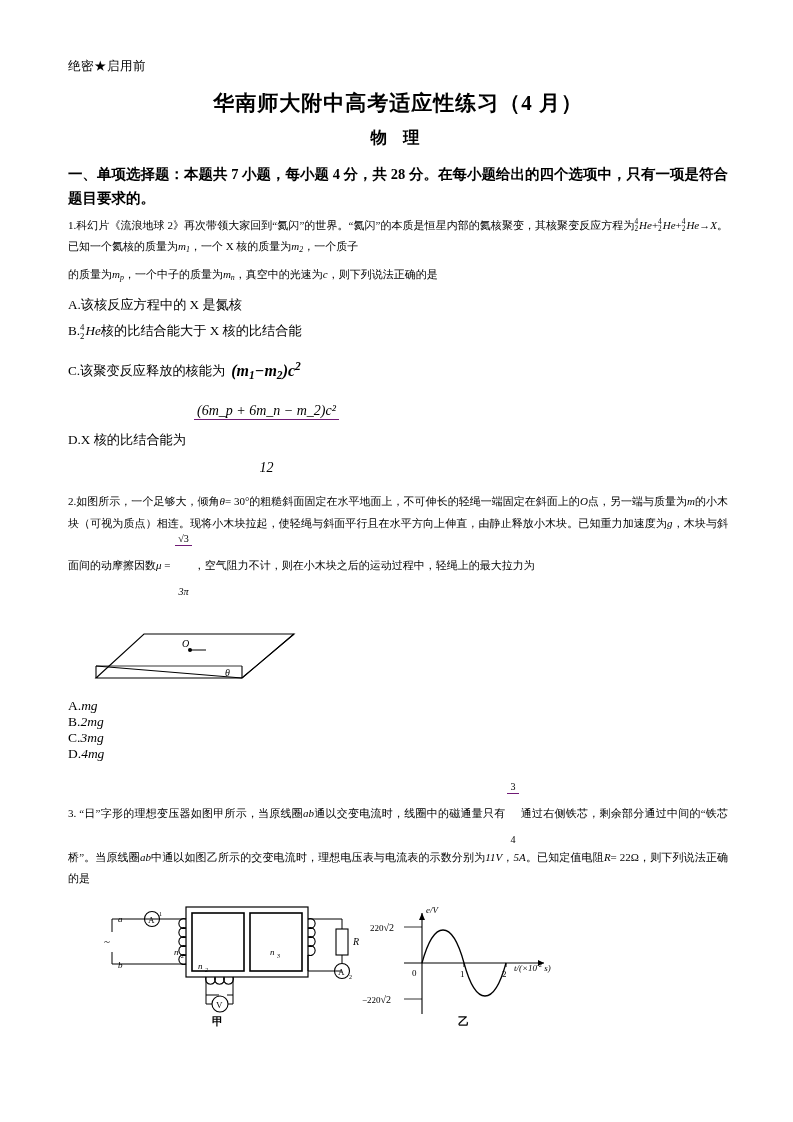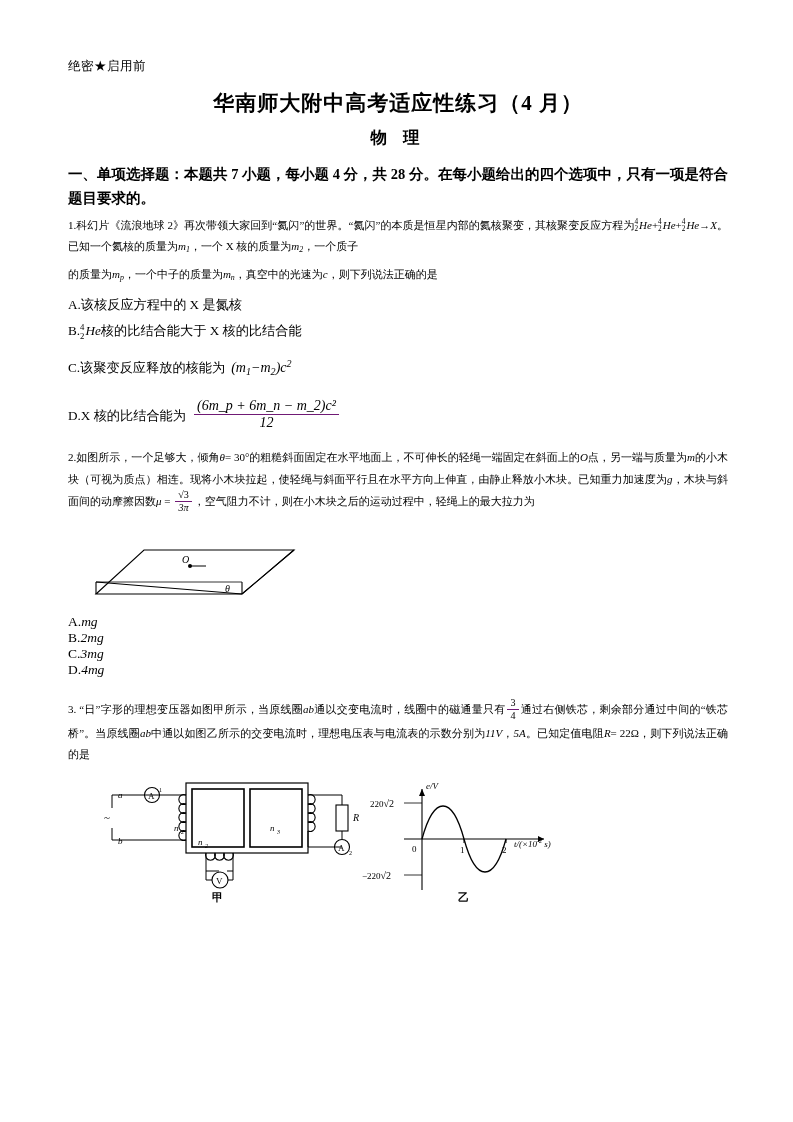--- a/index.html
+++ b/index.html
@@ -91,21 +91,21 @@
     flex-direction: column;
     align-items: center;
     vertical-align: middle;
     font-size: 0.92em;
     line-height: 1.15;
     margin: 0 2px;
     position: relative;
     top: -0.1em;
   }
   .frac .num { padding: 0 3px; border-bottom: 1px solid #701a75; }
-  .frac .den { padding: 0 3px; }
+  .frac .den { padding: 0 3px; margin-top: 40px; }
   .options-row {
     display: flex;
     font-size: 13.5px;
     margin-top: 8px;
     flex-direction: column;
   }
   .options-row > div { width: 25%; }
   
   .fig-incline { margin: 10px 0 2px 14px; }
   .fig-transformer { margin: 10px 0 0 6px; }
@@ -130,21 +130,21 @@
     <div class="q">
       <span>的质量为</span><span class="italic">m</span><span class="sub italic">p</span><span>，一个中子的质量为</span><span class="italic">m</span><span class="sub italic">n</span><span>，真空中的光速为</span><span class="italic">c</span><span>，则下列说法正确的是</span>
     </div>
 
     <div class="opt-line" style="">A.该核反应方程中的 X 是氮核</div>
     <div class="opt-line">
       <span>B.</span><span class="nuc"><span>4</span><span>2</span></span><span class="italic">He</span><span>核的比结合能大于 X 核的比结合能</span>
     </div>
     <div class="opt-frac-line" style="margin-top:6px">
       <span>C.该聚变反应释放的核能为</span>
-      <span class="italic" style="font-size:14px;">
+      <span class="italic" style="font-size:16px;font-weight:bold;">
         <span>(</span><span>m</span><span class="sub">1</span><span>−</span><span>m</span><span class="sub">2</span><span>)</span><span>c</span><span class="sup">2</span>
       </span>
     </div>
     <div class="opt-frac-line" style="margin-top:12px">
       <span>D.X 核的比结合能为</span>
       <span class="frac italic" style="font-size:14px;">
         <span class="num">(6m_p + 6m_n − m_2)c²</span>
         <span class="den">12</span>
       </span>
     </div>

